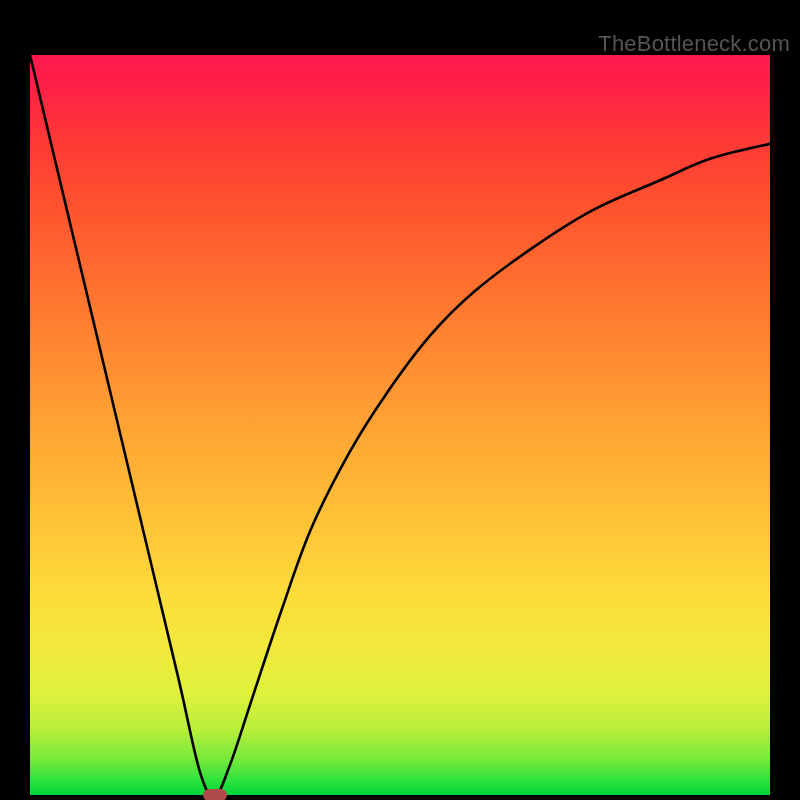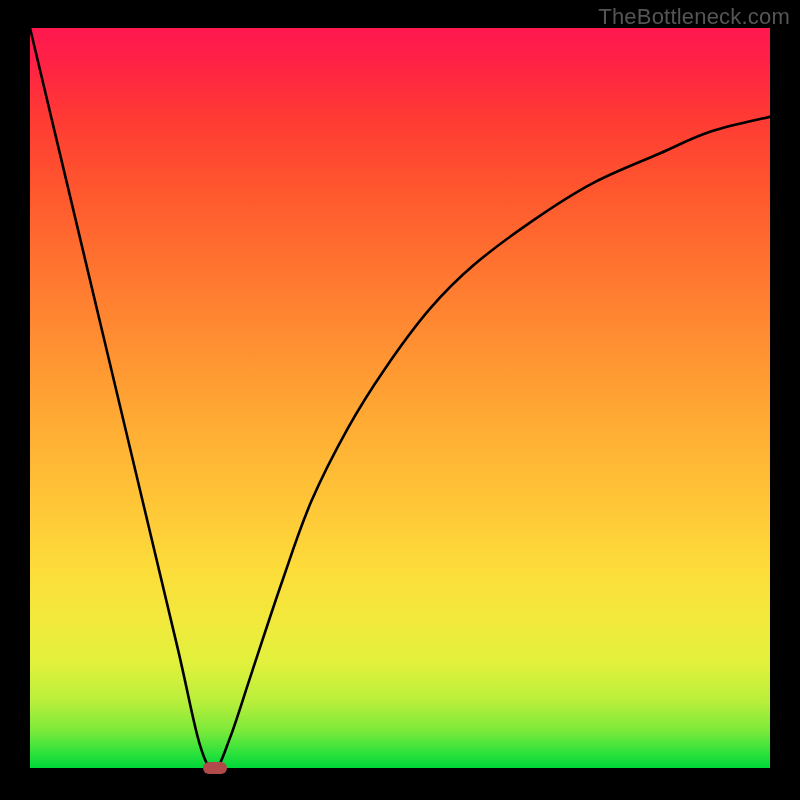--- a/index.html
+++ b/index.html
@@ -9,20 +9,21 @@
     height: 800px;
     background: #000;
     font-family: Arial, Helvetica, sans-serif;
     overflow: hidden;
   }
   .frame {
     position: relative;
     width: 800px;
     height: 584px;
     background: #000;
+    margin-top: 27px;
   }
   .watermark {
     position: absolute;
     top: 4px;
     right: 10px;
     color: #555;
     font-size: 22px;
     font-weight: 500;
     letter-spacing: 0.2px;
   }

